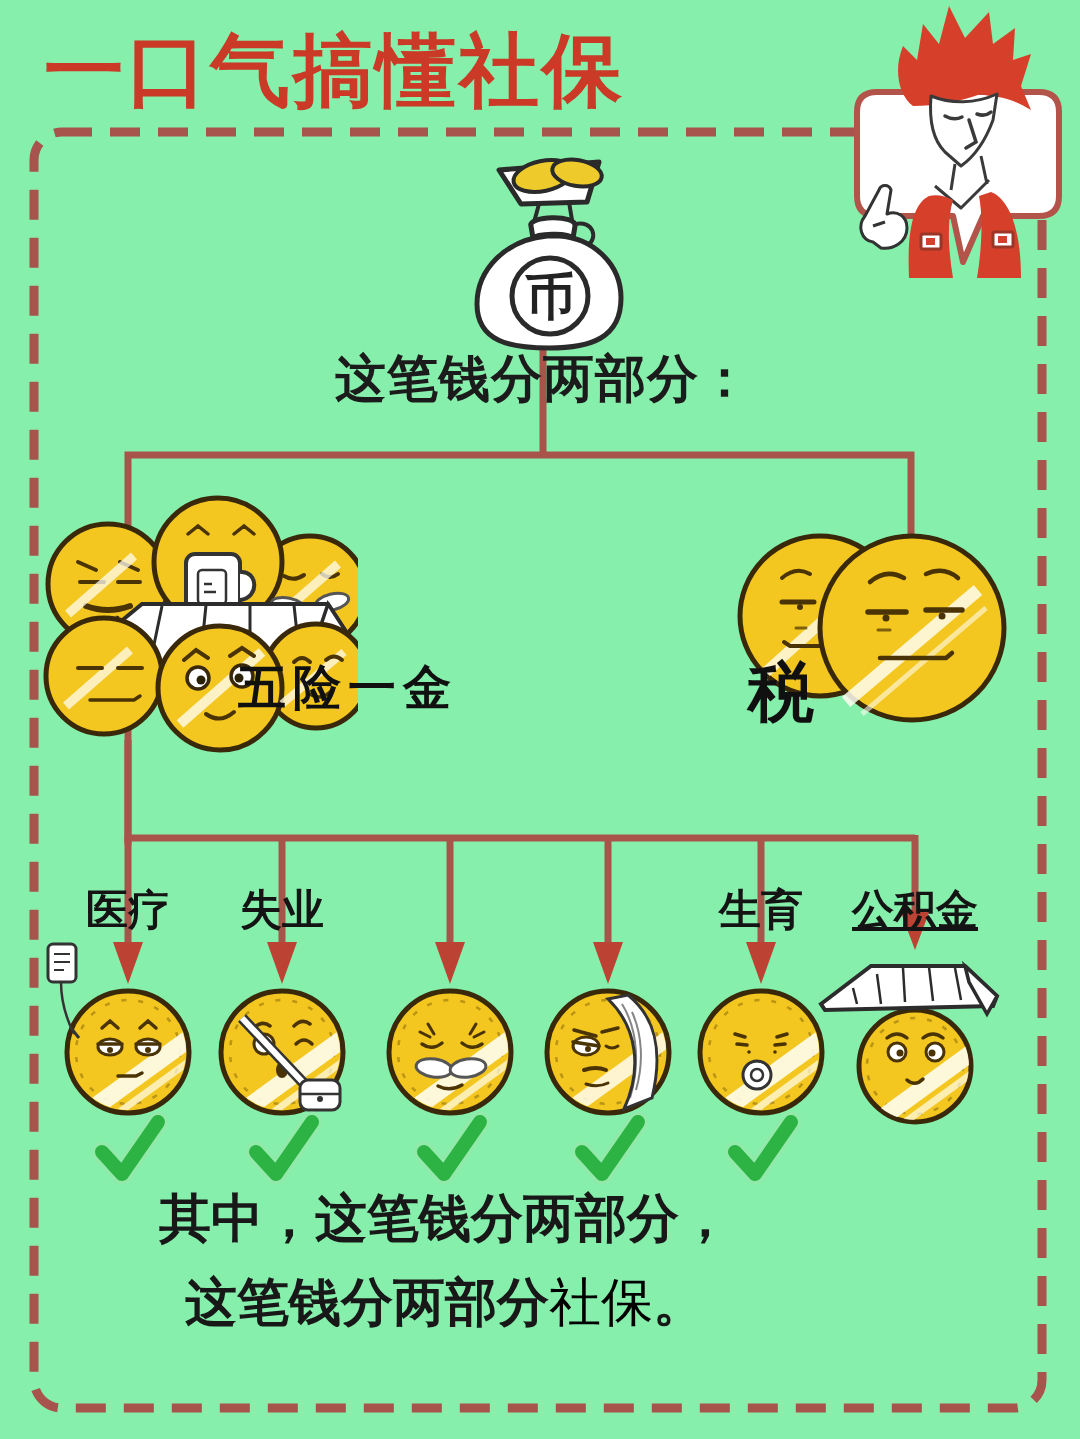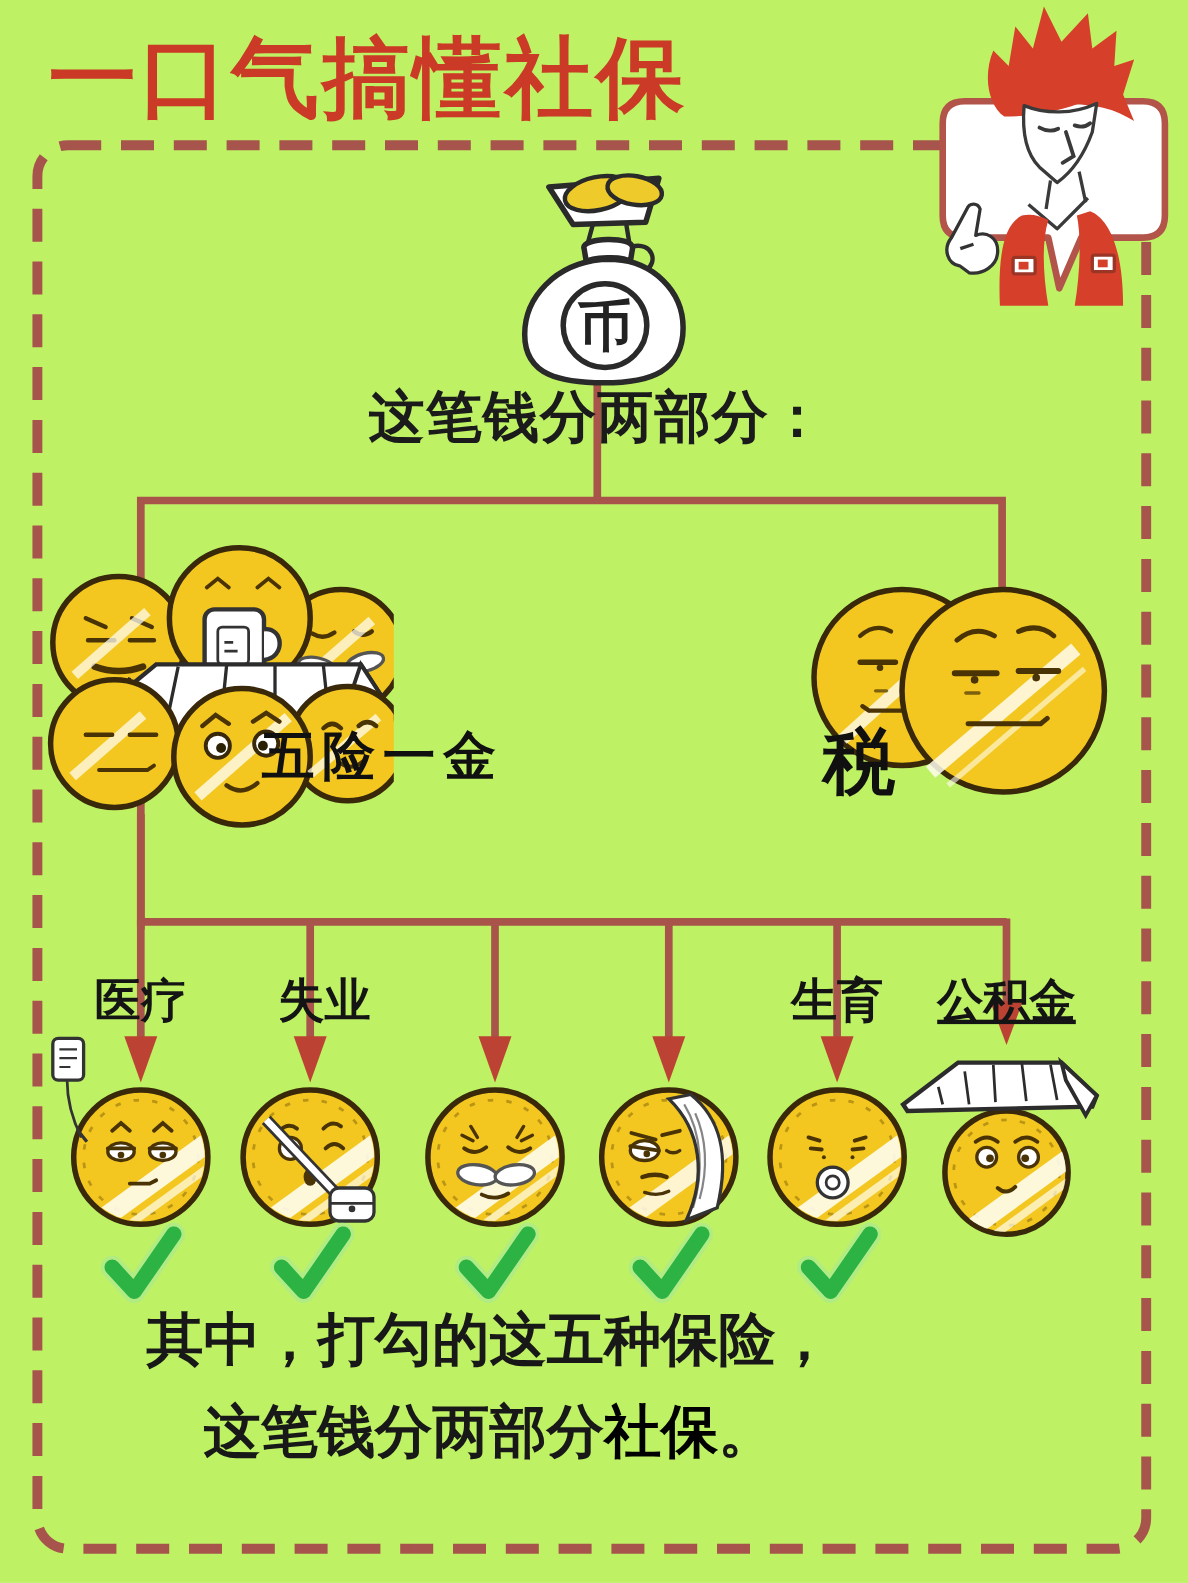--- a/index.html
+++ b/index.html
@@ -1,18 +1,18 @@
 <!DOCTYPE html>
 <html><head>
 <meta charset="utf-8">
 <style>
   html,body{margin:0;padding:0;background:#ffffff;}
   #canvas{
     position:relative;width:1080px;height:1439px;overflow:hidden;
-    background:#bef264;
+    background:#86efac;
     font-family:"Liberation Sans","DejaVu Sans",sans-serif;
   }
   #canvas *{box-sizing:border-box;}
   .abs{position:absolute;}
   .title{
     left:44px;top:18px;font-size:80px;font-weight:900;color:#cb3a26;
     letter-spacing:3px;z-index:4;white-space:nowrap;
   }
   .border-svg{left:0;top:0;z-index:1;}
   .tree-svg{left:0;top:0;z-index:2;}
@@ -21,31 +21,31 @@
     left:140px;top:345px;width:806px;text-align:center;font-size:51px;
     font-weight:600;color:#1b1b1b;letter-spacing:1px;z-index:4;white-space:nowrap;
   }
   .cluster-svg{left:38px;top:492px;z-index:3;}
   .lbl-five{left:238px;top:656px;font-size:48px;font-weight:900;
     letter-spacing:7px;color:#101010;z-index:4;white-space:nowrap;}
   .tax-svg{left:730px;top:516px;z-index:3;}
   .lbl-tax{left:748px;top:648px;font-size:66px;font-weight:900;color:#101010;z-index:4;}
   .col-label{top:882px;width:220px;text-align:center;font-size:42px;
     font-weight:800;color:#141414;z-index:5;white-space:nowrap;}
-  .cl1{left:18px;}  .cl2{left:185px;} .cl3{left:340px;}
+  .cl1{left:18px;}  .cl2{left:172px;} .cl3{left:340px;}
   .cl4{left:498px;} .cl5{left:651px;} .cl6{left:805px;text-decoration:underline;}
   .coin-svg{top:982px;width:140px;height:140px;z-index:3;overflow:visible;}
   .co1{left:58px;}  .co2{left:212px;} .co3{left:380px;}
   .co4{left:538px;} .co5{left:691px;} .co6{left:845px;}
   .check-svg{top:1106px;width:80px;height:80px;z-index:4;}
   .ck1{left:88px;}  .ck2{left:242px;} .ck3{left:410px;}
   .ck4{left:568px;} .ck5{left:721px;}
   .footer{left:15px;top:1176px;width:860px;text-align:center;
     font-size:52px;color:#181818;font-weight:600;line-height:84px;z-index:4;}
-  .footer b{font-weight:700;color:#000;}
+  .footer b{font-weight:400;color:#000;}
   .mascot-svg{left:843px;top:0;z-index:6;overflow:visible;}
 </style>
 </head>
 <body>
 
 <div id="canvas">
 
   <svg class="abs border-svg" width="1080" height="1439">
     <rect x="34" y="132" width="1008" height="1276" rx="28" fill="none" stroke="#a6544c" stroke-width="9" stroke-dasharray="30 18"></rect>
   </svg>
@@ -344,21 +344,21 @@
   <svg class="abs check-svg ck4" viewBox="0 0 80 80">
     <path d="M14,46 L34,68 L70,16" stroke="#9fe4a9" stroke-width="21" fill="none" stroke-linecap="round" stroke-linejoin="round" opacity="0.45"></path>
     <path d="M14,46 L34,68 L70,16" stroke="#2db344" stroke-width="14" fill="none" stroke-linecap="round" stroke-linejoin="round"></path>
   </svg>
   <svg class="abs check-svg ck5" viewBox="0 0 80 80">
     <path d="M14,46 L34,68 L70,16" stroke="#9fe4a9" stroke-width="21" fill="none" stroke-linecap="round" stroke-linejoin="round" opacity="0.45"></path>
     <path d="M14,46 L34,68 L70,16" stroke="#2db344" stroke-width="14" fill="none" stroke-linecap="round" stroke-linejoin="round"></path>
   </svg>
 
   <div class="abs footer">
-    <div>其中，打勾的这五种保险，</div>
+    <div>其中，这笔钱分两部分，</div>
     <div><span>这笔钱分两部分</span><b>社保</b><span>。</span></div>
   </div>
 
   <svg class="abs mascot-svg" width="237" height="278" viewBox="0 0 237 278">
     <path d="M34,92 H196 Q216,92 216,112 V196 Q216,216 196,216 H140 L120,262 L110,216 H34 Q14,216 14,196 V112 Q14,92 34,92 Z" fill="#ffffff" stroke="#b2544a" stroke-width="6" stroke-linejoin="round"></path>
     <g>
       <path d="M70,106 C56,96 50,70 60,46 L74,60 L80,24 L96,44 L106,6 L122,38 L146,12 L150,44 L172,28 L170,60 L188,54 L178,86 L188,110 C162,94 150,98 138,94 C116,102 92,106 70,106 Z" fill="#d6402a"></path>
     </g>
     <g stroke="#3a3a3a" stroke-width="3" fill="#ffffff" stroke-linejoin="round">
       <path d="M88,96 C86,120 90,140 102,152 L118,166 C132,156 142,142 150,120 L154,94 C132,104 108,104 88,96 Z"></path>

